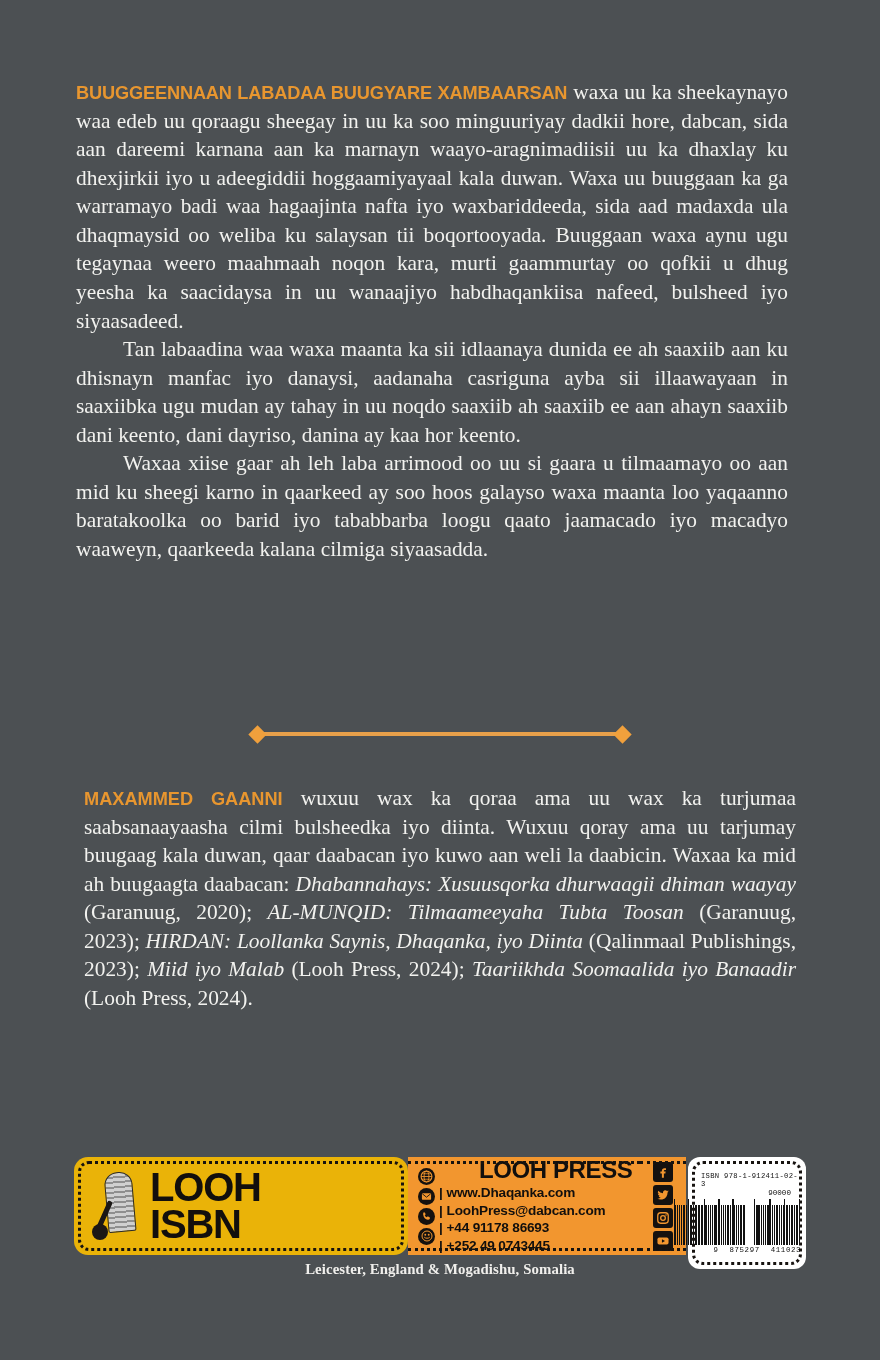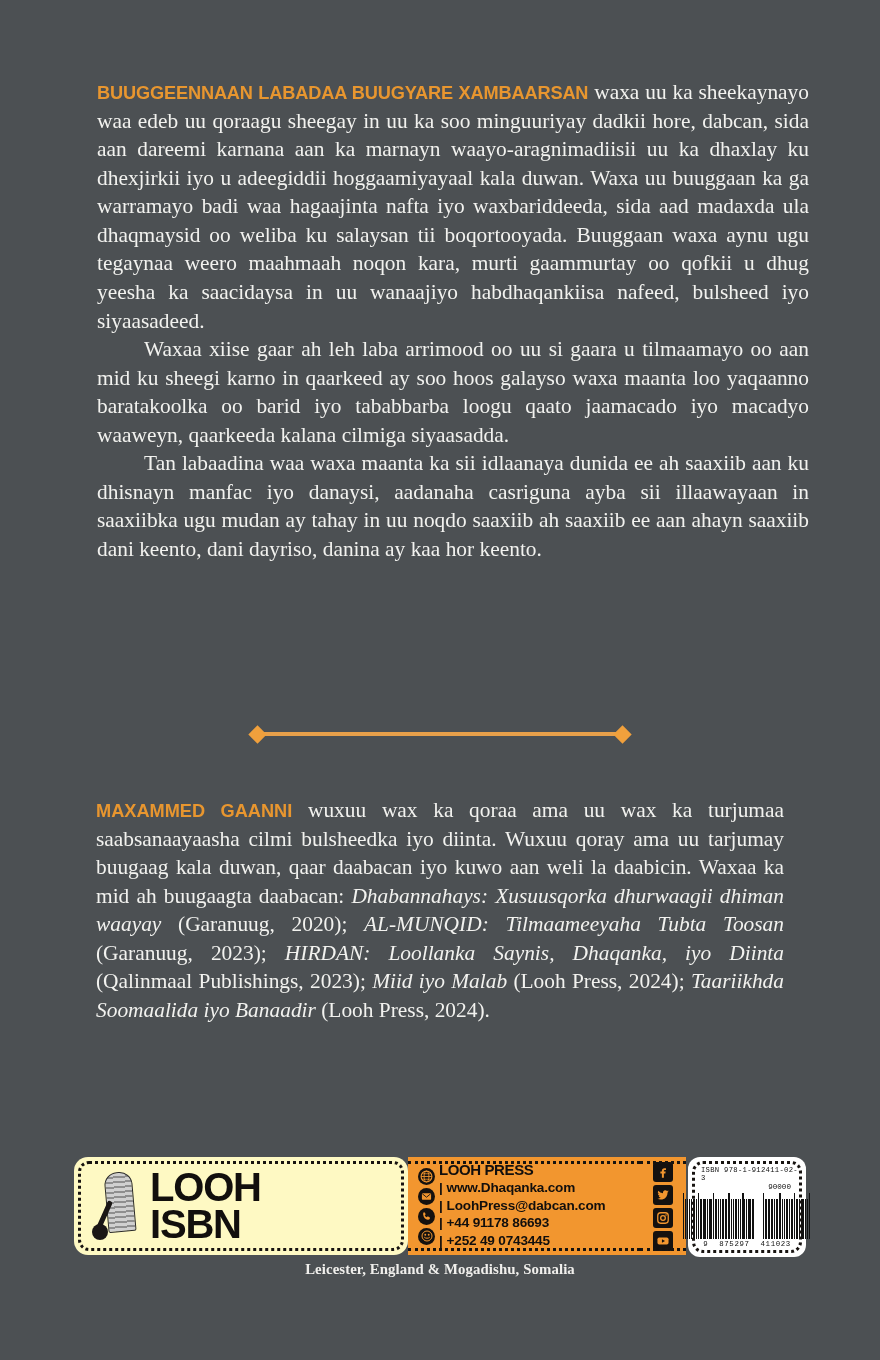--- a/index.html
+++ b/index.html
@@ -16,21 +16,21 @@
   .page {
     position: relative;
     width: 880px;
     height: 1360px;
     box-sizing: border-box;
   }
 
   
   .blurb {
     position: absolute;
-    left: 97px;
+    left: 76px;
     top: 78px;
     width: 712px;
     color: #f2f2ef;
     font-size: 21.4px;
     line-height: 1.335;
     text-align: justify;
     text-justify: inter-word;
     -webkit-hyphens: none;
     hyphens: none;
   }
@@ -84,21 +84,21 @@
     left: 84px;
     top: 784px;
     width: 712px;
     color: #f2f2ef;
     font-size: 21.4px;
     line-height: 1.335;
     text-align: justify;
     text-justify: inter-word;
     hyphens: none;
   }
-  .bio p { margin: 12px; }
+  .bio p { margin: 0; }
   .author-name {
     color: #e8962f;
     font-family: "Liberation Sans", sans-serif;
     font-weight: bold;
     font-size: 18.2px;
   }
   .bt { font-style: italic; }
 
   
   .footer {
@@ -111,21 +111,21 @@
     align-items: center;
   }
   .footer-strip {
     display: flex;
     align-items: stretch;
     height: 98px;
   }
 
   .brand-card {
     position: relative;
-    background: #fef9c3;
+    background: #eab308;
     border-radius: 14px;
     width: 334px;
     height: 98px;
     display: flex;
     align-items: center;
     box-sizing: border-box;
     padding: 0 6px 0 10px;
     overflow: hidden;
   }
   .dotted-frame {
@@ -222,23 +222,24 @@
     letter-spacing: -0.2px;
     white-space: nowrap;
   }
   .contact-lines .ln {
     display: flex;
     align-items: center;
     gap: 4px;
   }
   .bar { color:#120f0d; font-weight: bold; }
   .press-name {
-    font-size: 15px;
+    font-size: 24px;
     letter-spacing: -0.4px;
     line-height: 1.12;
+    margin-left: 40px;
   }
 
   .social-card {
     position: relative;
     background: #f2962f;
     width: 46px;
     height: 98px;
     display: flex;
     flex-direction: column;
     align-items: center;
@@ -249,25 +250,25 @@
     width: 20px; height: 20px;
     background: #15110f;
     border-radius: 3px;
     display: flex; align-items: center; justify-content: center;
   }
 
   .barcode-card {
     position: relative;
     background: #ffffff;
     width: 118px;
-    height: 100px;
+    height: 112px;
     border-radius: 12px;
     display: flex;
     flex-direction: column;
-    align-items: center;
+    align-items: flex-end;
     justify-content: center;
     box-sizing: border-box;
     padding: 6px 5px;
     margin-left: 2px;
   }
   .barcode-card .dotted-frame { border-color:#171310; }
   .isbn-line {
     font-family: "Liberation Mono", monospace;
     font-size: 7.2px;
     color: #111;
@@ -308,22 +309,22 @@
     letter-spacing: 0.1px;
   }
 </style>
 </head>
 <body>
 
 <div class="page">
 
   <div class="blurb">
     <p><span class="book-title-caps">BUUGGEENNAAN LABADAA BUUGYARE XAMBAARSAN</span><span> waxa uu ka sheekaynayo waa edeb uu qoraagu sheegay in uu ka soo minguuriyay dadkii hore, dabcan, sida aan dareemi karnana aan ka marnayn waayo-aragnimadiisii uu ka dhaxlay ku dhexjirkii iyo u adeegiddii hoggaamiyayaal kala duwan. Waxa uu buuggaan ka ga warramayo badi waa hagaajinta nafta iyo waxbariddeeda, sida aad madaxda ula dhaqmaysid oo weliba ku salaysan tii boqortooyada. Buuggaan waxa aynu ugu tegaynaa weero maahmaah noqon kara, murti gaammurtay oo qofkii u dhug yeesha ka saacidaysa in uu wanaajiyo habdhaqankiisa nafeed, bulsheed iyo siyaasadeed.</span></p>
+    <p>Tan labaadina waa waxa maanta ka sii idlaanaya dunida ee ah saaxiib aan ku dhisnayn manfac iyo danaysi, aadanaha casriguna ayba sii illaawayaan in saaxiibka ugu mudan ay tahay in uu noqdo saaxiib ah saaxiib ee aan ahayn saaxiib dani keento, dani dayriso, danina ay kaa hor keento.</p>
     <p>Waxaa xiise gaar ah leh laba arrimood oo uu si gaara u tilmaamayo oo aan mid ku sheegi karno in qaarkeed ay soo hoos galayso waxa maanta loo yaqaanno baratakoolka oo barid iyo tababbarba loogu qaato jaamacado iyo macadyo waaweyn, qaarkeeda kalana cilmiga siyaasadda.</p>
-    <p>Tan labaadina waa waxa maanta ka sii idlaanaya dunida ee ah saaxiib aan ku dhisnayn manfac iyo danaysi, aadanaha casriguna ayba sii illaawayaan in saaxiibka ugu mudan ay tahay in uu noqdo saaxiib ah saaxiib ee aan ahayn saaxiib dani keento, dani dayriso, danina ay kaa hor keento.</p>
   </div>
 
   <div class="divider-wrap">
     <div class="divider">
       <span class="diamond"></span>
       <span class="divider-line"></span>
       <span class="diamond"></span>
     </div>
   </div>
 

